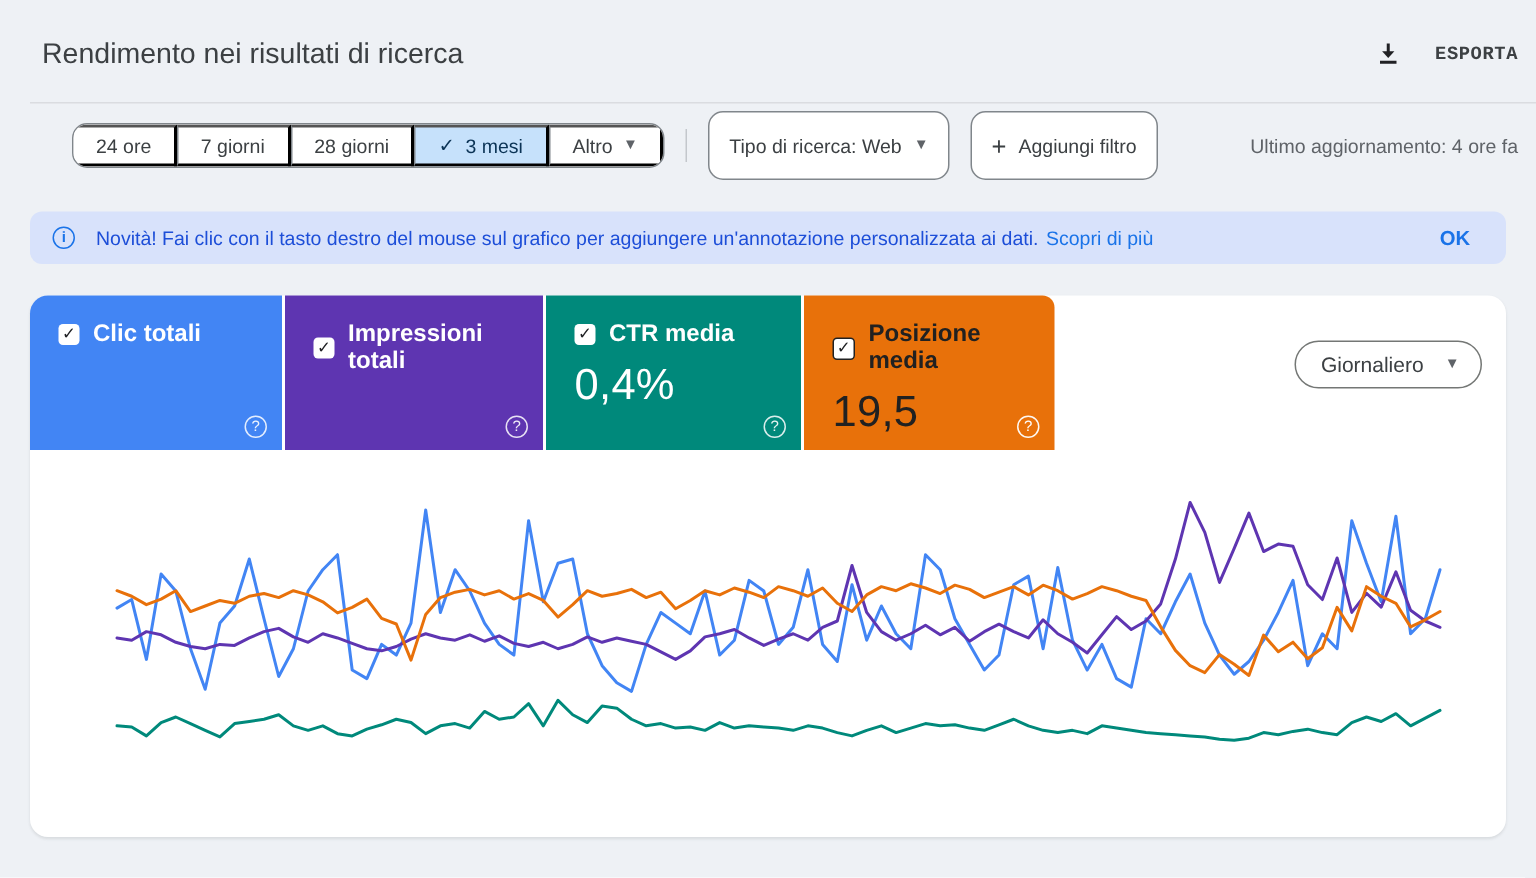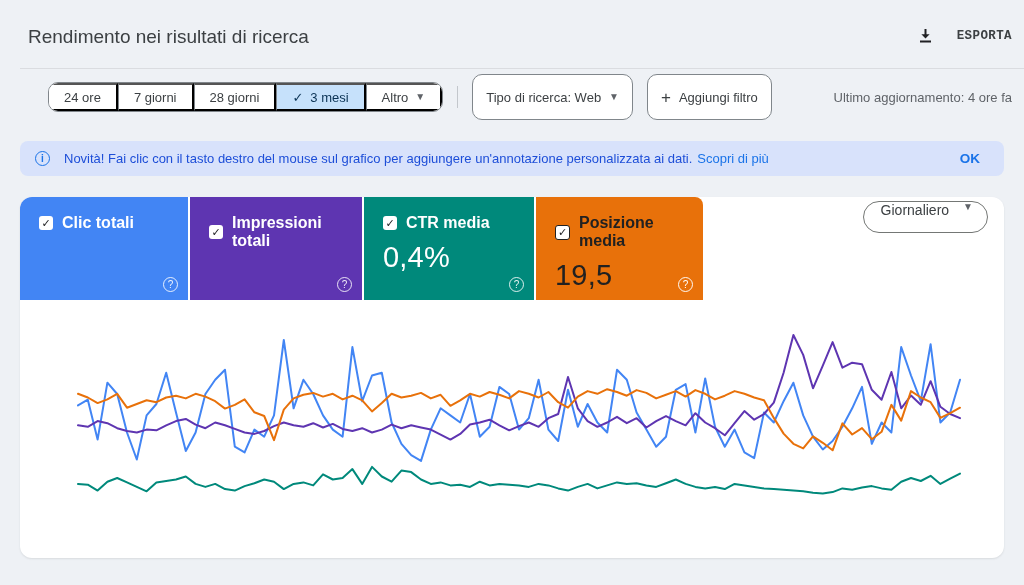--- a/index.html
+++ b/index.html
@@ -112,22 +112,22 @@
   .help-icon{
     position:absolute; right:10px; bottom:8px;
     width:15px; height:15px; border:1.3px solid rgba(255,255,255,.85); border-radius:50%;
     display:flex; align-items:center; justify-content:center;
     font-size:10px; color:rgba(255,255,255,.9); font-weight:400;
   }
   .metric-card.dark-text .help-icon{ border-color:rgba(255,255,255,.95); color:#fff; }
 
   
   .gran-btn{
-    position:absolute; right:16px; top:4px; height:32px;
-    display:flex; gap:14px;
+    position:absolute; right:16px; top:30px; height:32px;
+    display:flex; align-items:center; gap:14px;
     padding:0 14px 0 17px; border:1px solid #747775; border-radius:16px;
     background:#fff; font-size:14px; color:#3c4043; cursor:pointer; font-family:inherit;
   }
 
   
   .chart-wrap{ position:absolute; left:0; top:103px; right:0; bottom:0; }
   #chart-svg{ position:absolute; left:58px; top:30px; width:882px; height:185px; overflow:visible; }
 </style>
 </head>
 <body>

